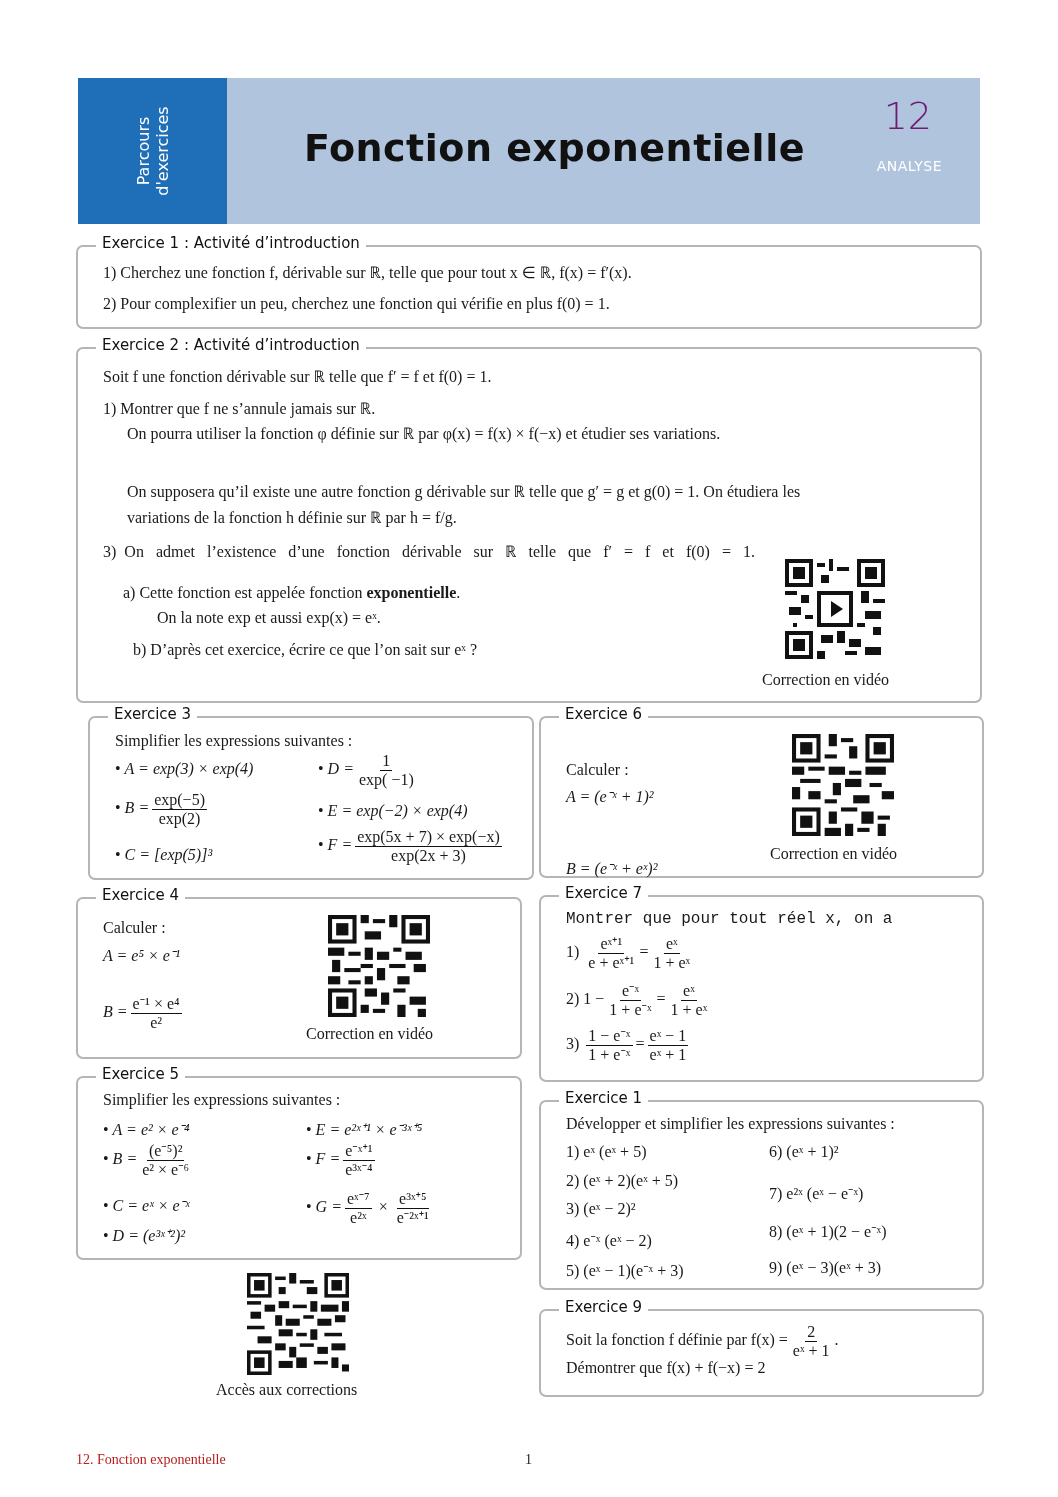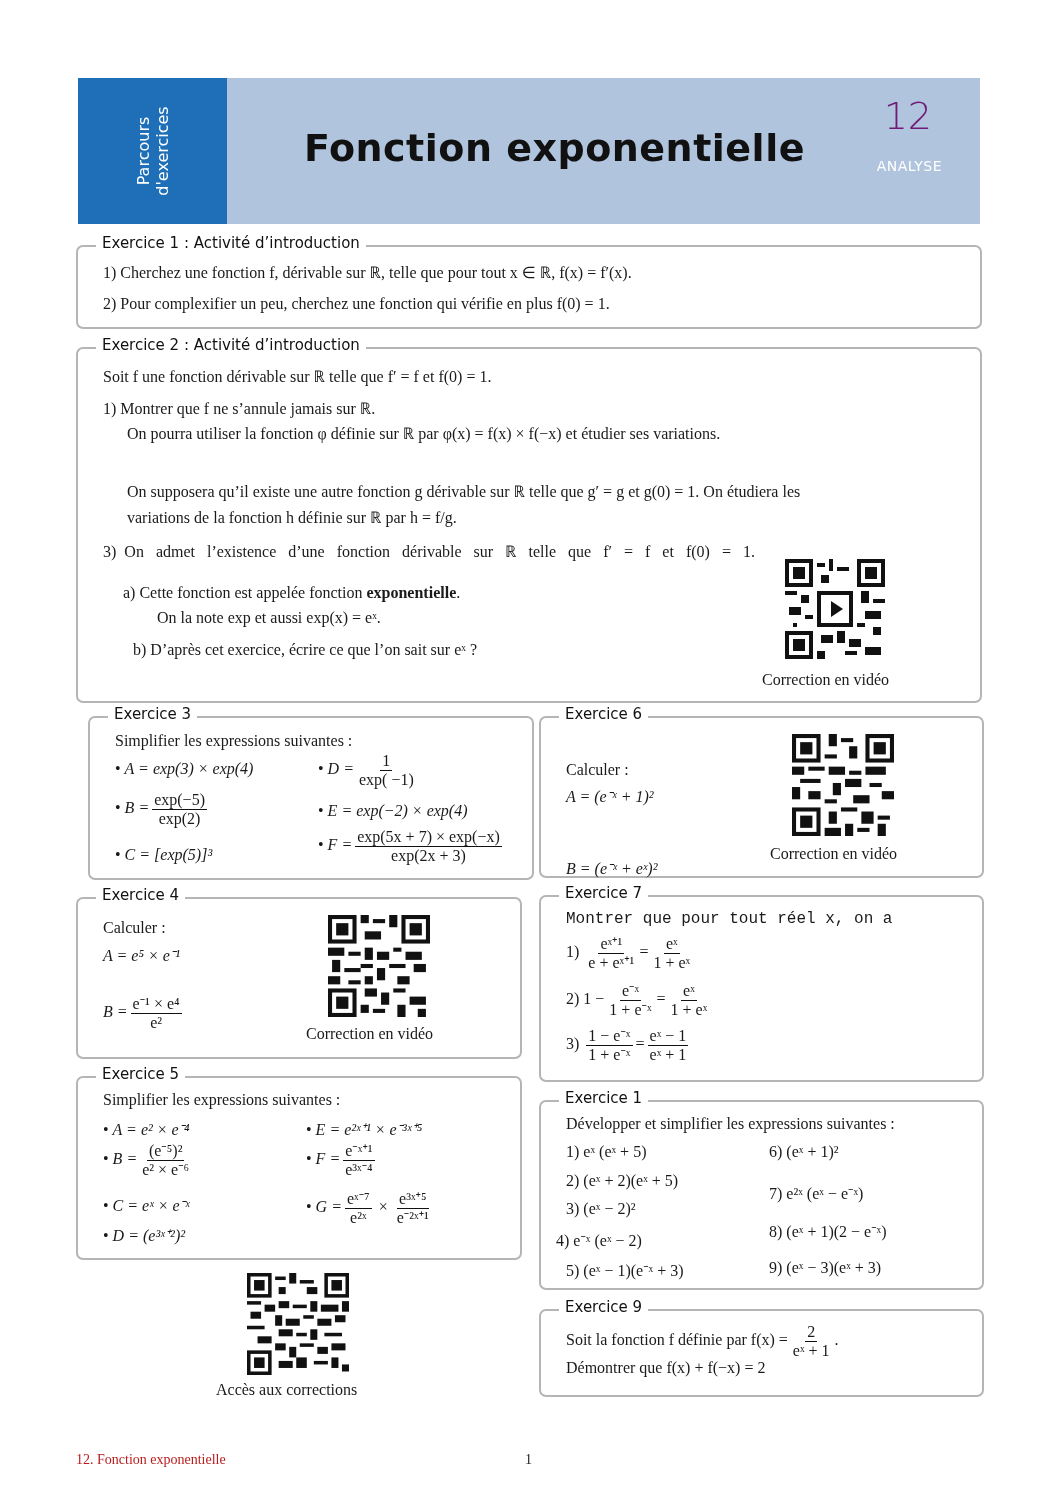--- a/index.html
+++ b/index.html
@@ -324,21 +324,21 @@
         <span class="d">eˣ + 1</span>
       </span></div>
 </div>
 
 <div class="box" style="left:539px; top:1100px; width:441px; height:186px;">
   <div class="lbl">Exercice 1</div>
   <div class="ln" style="left:25px; top:13px;">Développer et simplifier les expressions suivantes :</div>
   <div class="ln" style="left:25px; top:41px;">1)  eˣ (eˣ + 5)</div>
   <div class="ln" style="left:25px; top:70px;">2)  (eˣ + 2)(eˣ + 5)</div>
   <div class="ln" style="left:25px; top:98px;">3)  (eˣ − 2)²</div>
-  <div class="ln" style="left:15px; top:127px;">4)  e⁻ˣ (eˣ − 2)</div>
+  <div class="ln" style="left:25px; top:127px;">4)  e⁻ˣ (eˣ − 2)</div>
   <div class="ln" style="left:25px; top:157px;">5)  (eˣ − 1)(e⁻ˣ + 3)</div>
   <div class="ln" style="left:228px; top:41px;">6)  (eˣ + 1)²</div>
   <div class="ln" style="left:228px; top:80px;">7)  e²ˣ (eˣ − e⁻ˣ)</div>
   <div class="ln" style="left:228px; top:118px;">8)  (eˣ + 1)(2 − e⁻ˣ)</div>
   <div class="ln" style="left:228px; top:157px;">9)  (eˣ − 3)(eˣ + 3)</div>
 </div>
 
 <div class="box" style="left:539px; top:1309px; width:441px; height:84px;">
   <div class="lbl">Exercice 9</div>
   <div class="ln" style="left:25px; top:12px;"><span>Soit la fonction f définie par f(x) =</span><span class="frac">

